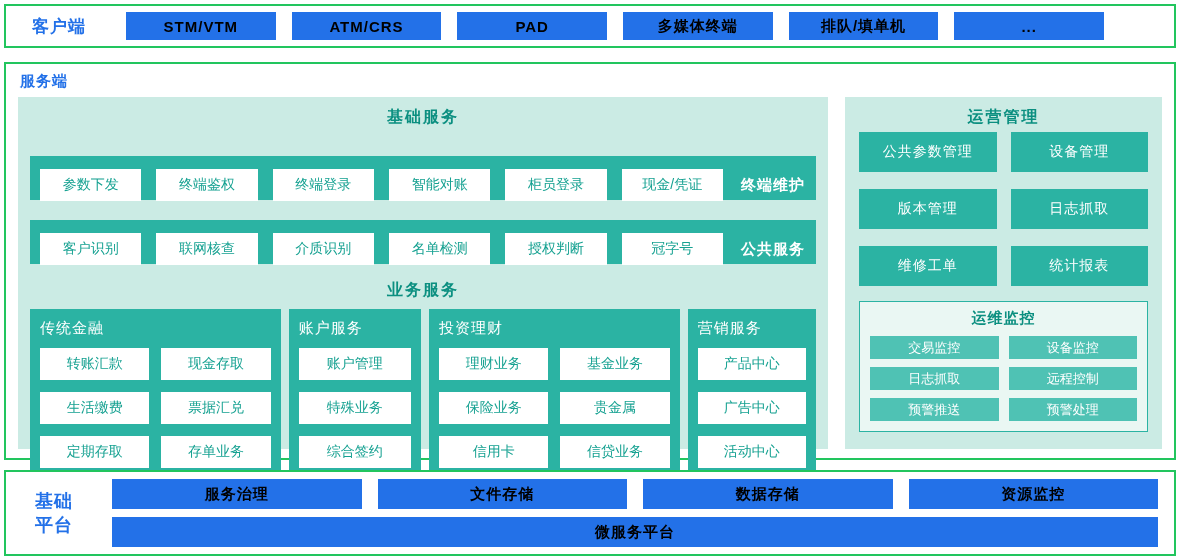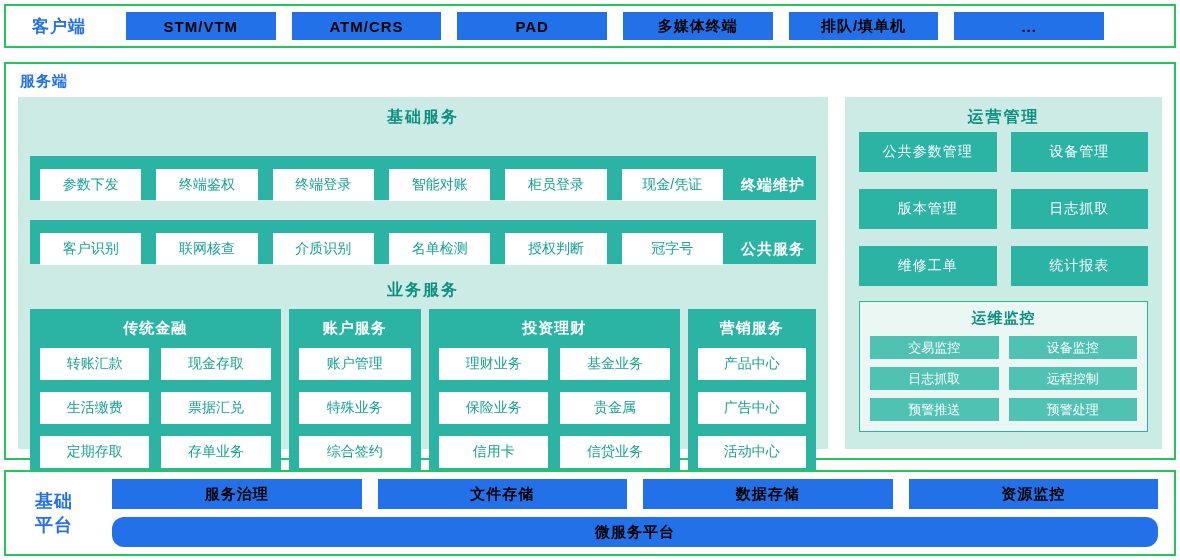--- a/index.html
+++ b/index.html
@@ -48,21 +48,21 @@
     height: 32px; flex: 1;
   }
   .row-label {
     color: #fff; font-weight: bold; font-size: 15px;
     width: 70px; text-align: center; flex: none; letter-spacing: 1px;
   }
 
   .biz-groups { display: grid; grid-template-columns: 250fr 132fr 250fr 128fr; gap: 8px; }
   .biz-group { background: #2bb3a3; padding: 6px 10px 10px; }
   .biz-title {
-    color: #fff; font-weight: bold; text-align: center; font-size: 15px;
+    color: #fff; font-weight: normal; font-size: 15px;
     padding: 4px 0 10px; letter-spacing: 1px;
   }
   .biz-grid { display: grid; gap: 12px; }
   .cols-2 { grid-template-columns: 1fr 1fr; }
   .cols-1 { grid-template-columns: 1fr; }
   .biz-grid .white-btn { height: 32px; flex: none; }
 
   .ops-grid { display: grid; grid-template-columns: 1fr 1fr; gap: 17px 14px; margin-bottom: 15px; }
   .teal-btn {
     background: #2bb3a3; color: #fff; font-size: 14px;
@@ -86,21 +86,21 @@
     display: flex; align-items: center;
     padding: 8px 16px 8px 28px; gap: 38px;
   }
   .bottom .big-label {
     font-size: 18px; width: 40px; flex: none; line-height: 1.35;
     word-break: break-all; text-align: center;
   }
   .bottom-main { flex: 1; display: flex; flex-direction: column; gap: 8px; }
   .bottom-row { display: flex; gap: 16px; }
   .bottom-row .blue-btn, .full-btn { height: 30px; }
-  .full-btn { width: 100%; flex: none; border-radius: 12px; }
+  .full-btn { width: 100%; flex: none; }
 </style>
 </head>
 <body>
 
 <div class="section top">
   <span class="big-label">客户端</span>
   <div class="blue-btn">STM/VTM</div>
   <div class="blue-btn">ATM/CRS</div>
   <div class="blue-btn">PAD</div>
   <div class="blue-btn">多媒体终端</div>

